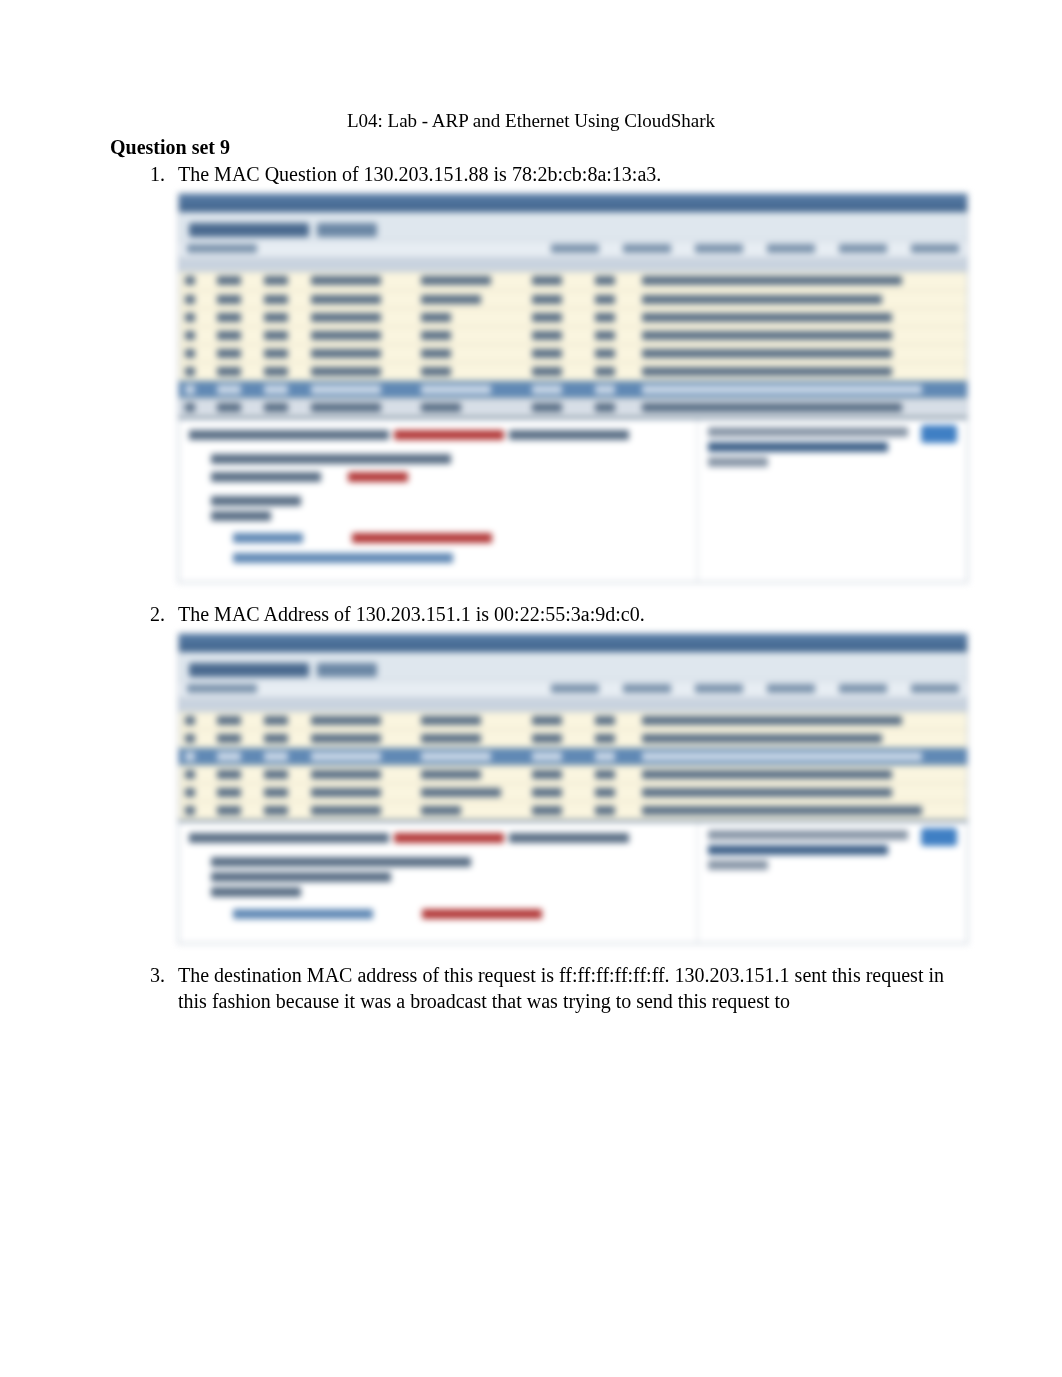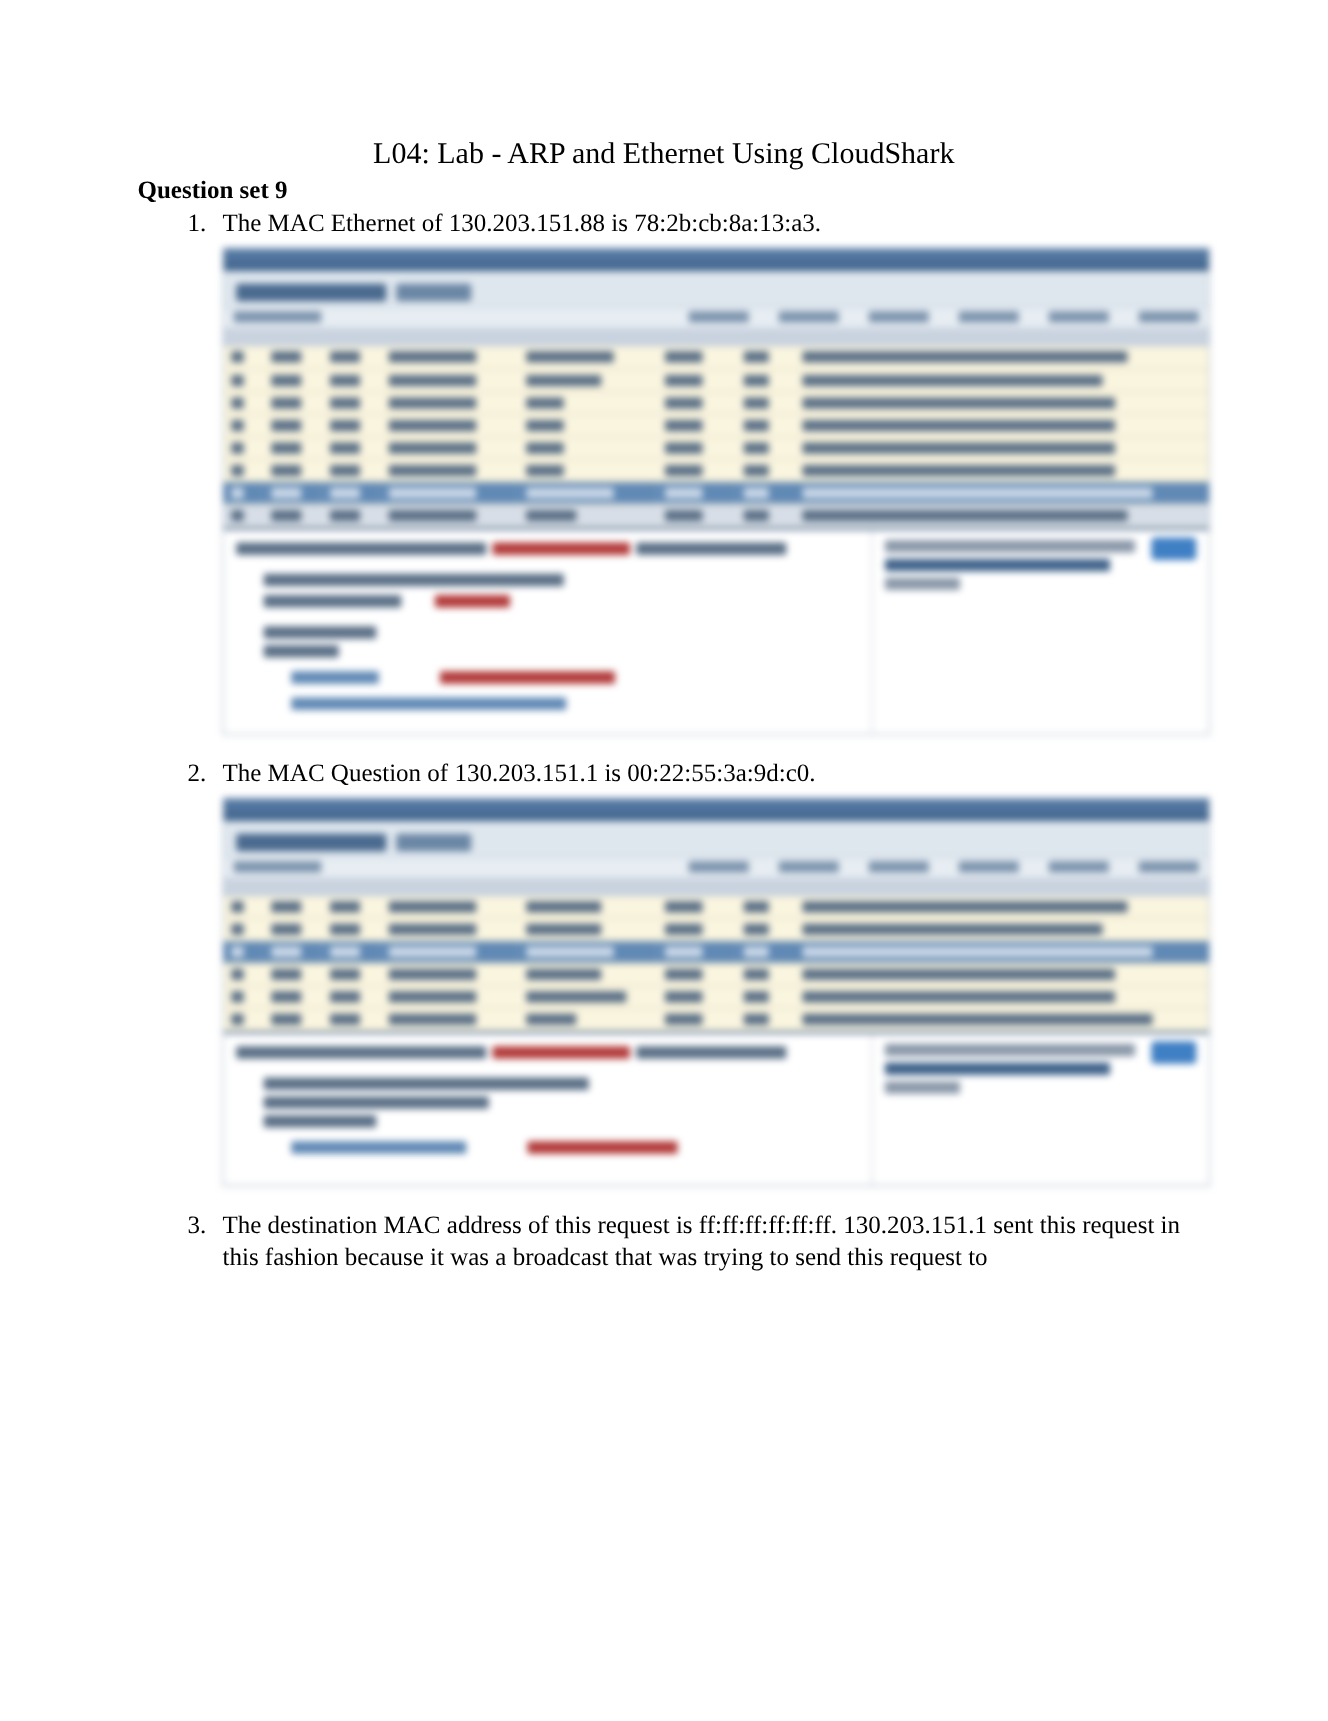--- a/index.html
+++ b/index.html
@@ -8,21 +8,21 @@
     height: 1377px;
     background: #ffffff;
     font-family: "Times New Roman", Times, serif;
     font-size: 20px;
     color: #000;
     position: relative;
     padding: 110px 110px 0 110px;
   }
   .title {
     text-align: center;
-    font-size: 24px;
+    font-size: 19px;
     margin-bottom: 4px;
   }
   .section-heading {
     font-weight: bold;
     font-size: 20px;
     margin-bottom: 2px;
   }
   ol.main-list {
     list-style: decimal;
     padding-left: 60px;
@@ -157,21 +157,21 @@
 </style>
 </head>
 <body>
 
 <div class="title">L04: Lab - ARP and Ethernet Using CloudShark</div>
 <div class="section-heading">Question set 9</div>
 
 <ol class="main-list">
 
   <li>
-    <div class="answer-text">The MAC Ethernet of 130.203.151.88 is 78:2b:cb:8a:13:a3.</div>
+    <div class="answer-text">The MAC Question of 130.203.151.88 is 78:2b:cb:8a:13:a3.</div>
 
     <div class="screenshot">
       <div class="shot-topbar"></div>
       <div class="shot-title">
         <span class="pill"></span><span class="pill2"></span>
       </div>
       <div class="shot-menu">
         <span class="left"></span>
         <span></span>
           <span></span>
@@ -414,21 +414,21 @@
           <div class="btn"></div>
           <div class="hex" style="width:200px"></div>
           <div class="hex hl" style="width:180px"></div>
           <div class="hex" style="width:60px"></div>
         </div>
       </div>
     </div>
   </li>
 
   <li class="li2">
-    <div class="answer-text">The MAC Question of 130.203.151.1 is 00:22:55:3a:9d:c0.</div>
+    <div class="answer-text">The MAC Address of 130.203.151.1 is 00:22:55:3a:9d:c0.</div>
 
     <div class="screenshot">
       <div class="shot-topbar"></div>
       <div class="shot-title">
         <span class="pill"></span><span class="pill2"></span>
       </div>
       <div class="shot-menu">
         <span class="left"></span>
         <span></span>
           <span></span>

